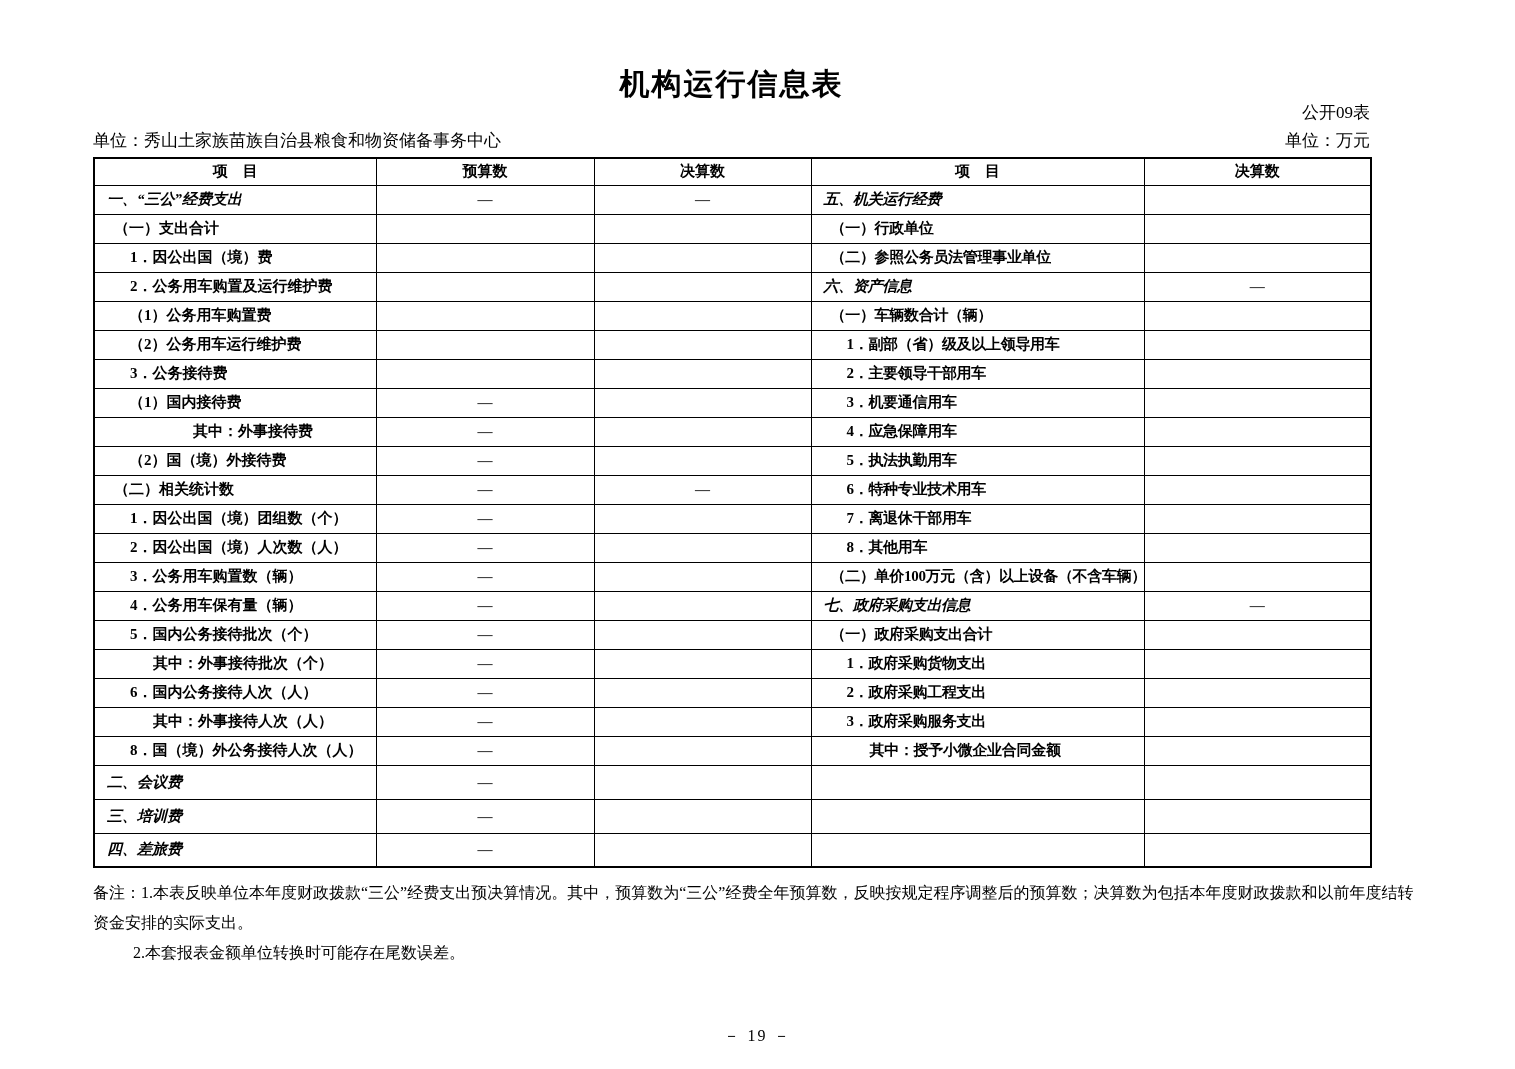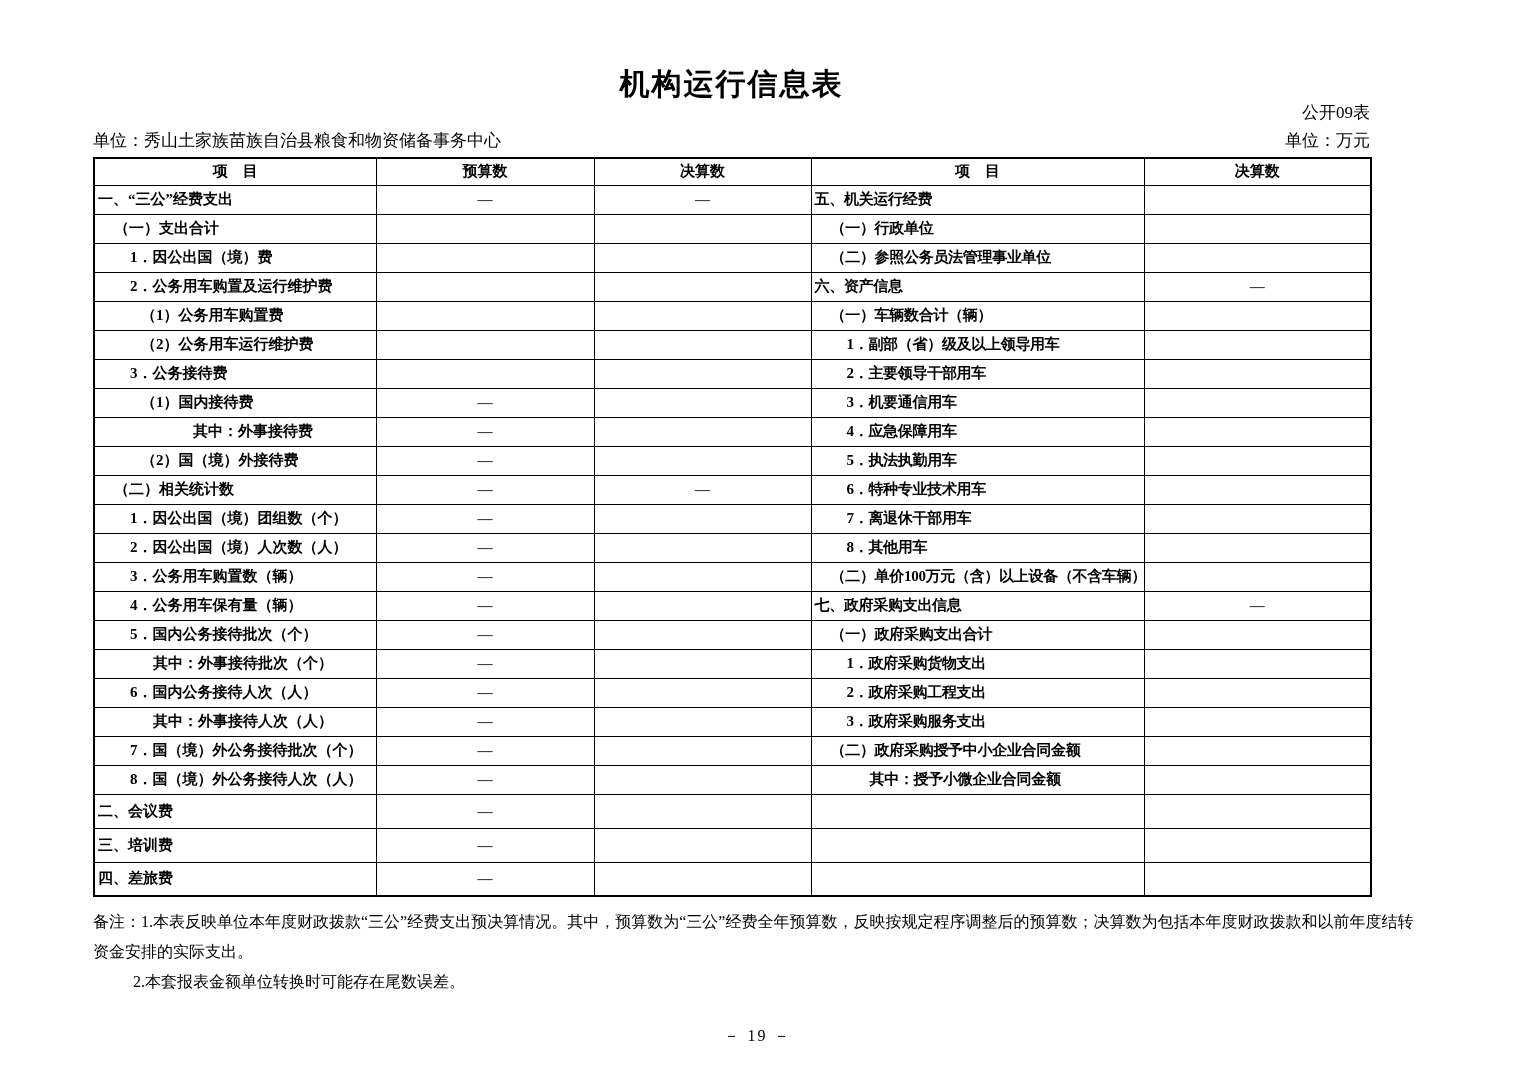--- a/index.html
+++ b/index.html
@@ -48,24 +48,24 @@
     white-space: nowrap;
   }
   .info-table thead tr { height: 27px; }
   .info-table tbody tr { height: 29px; }
   .info-table tbody tr.tall { height: 34px; }
   .info-table th { text-align: center; }
   td.item { text-align: left; }
   td.item.col4 { letter-spacing: -0.3px; }
   td.val { text-align: center; }
   td.dash { color: #333; }
-  .ind0 { padding-left: 3px; }
+  .ind0 { padding-left: 12px; font-style: italic; }
   .ind1 { padding-left: 19px; }
   .ind2 { padding-left: 35px; }
-  .ind3 { padding-left: 46px; }
+  .ind3 { padding-left: 34px; }
   .ind4 { padding-left: 58px; }
   .ind5 { padding-left: 98px; }
   .notes {
     margin-top: 10px;
     margin-left: 93px;
     width: 1336px;
     font-size: 16px;
     line-height: 30px;
   }
   .notes .note-2 { padding-left: 40px; }
@@ -234,27 +234,20 @@
           <td class="val"></td>
         </tr>
         <tr>
           <td class="item col1 ind4">其中：外事接待人次（人）</td>
           <td class="val dash">—</td>
           <td class="val"></td>
           <td class="item col4 ind2">3．政府采购服务支出</td>
           <td class="val"></td>
         </tr>
         <tr>
-          <td class="item col1 ind2">7．国（境）外公务接待批次（个）</td>
-          <td class="val dash">—</td>
-          <td class="val"></td>
-          <td class="item col4 ind1">（二）政府采购授予中小企业合同金额</td>
-          <td class="val"></td>
-        </tr>
-        <tr>
           <td class="item col1 ind2">8．国（境）外公务接待人次（人）</td>
           <td class="val dash">—</td>
           <td class="val"></td>
           <td class="item col4 ind4">其中：授予小微企业合同金额</td>
           <td class="val"></td>
         </tr>
         <tr class="tall">
           <td class="item col1 ind0">二、会议费</td>
           <td class="val dash">—</td>
           <td class="val"></td>

